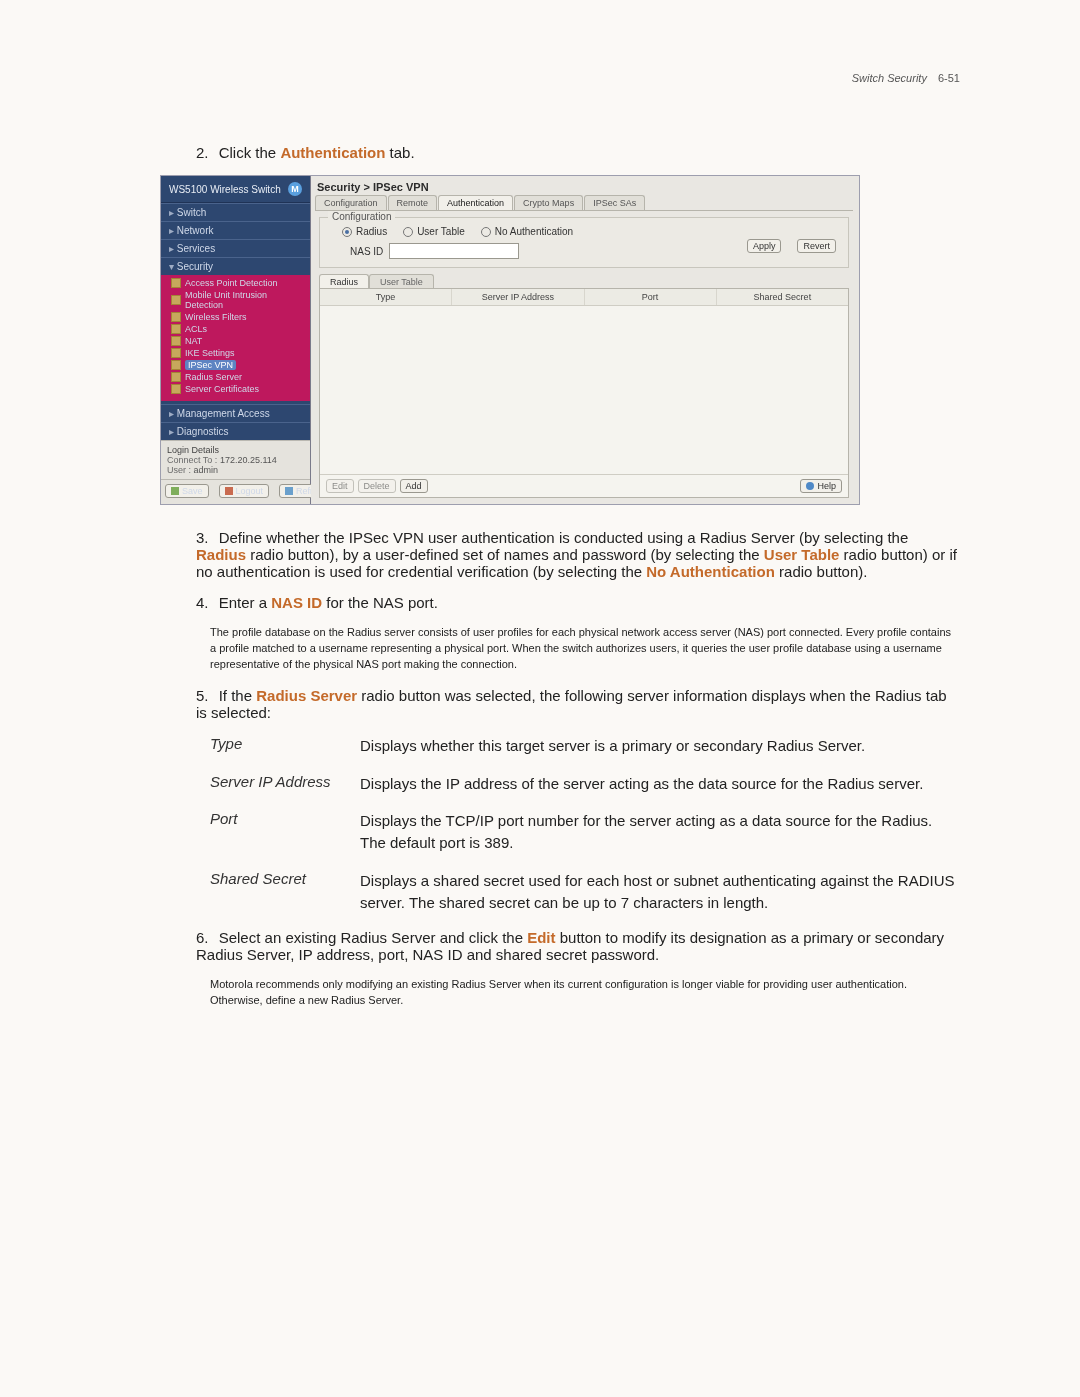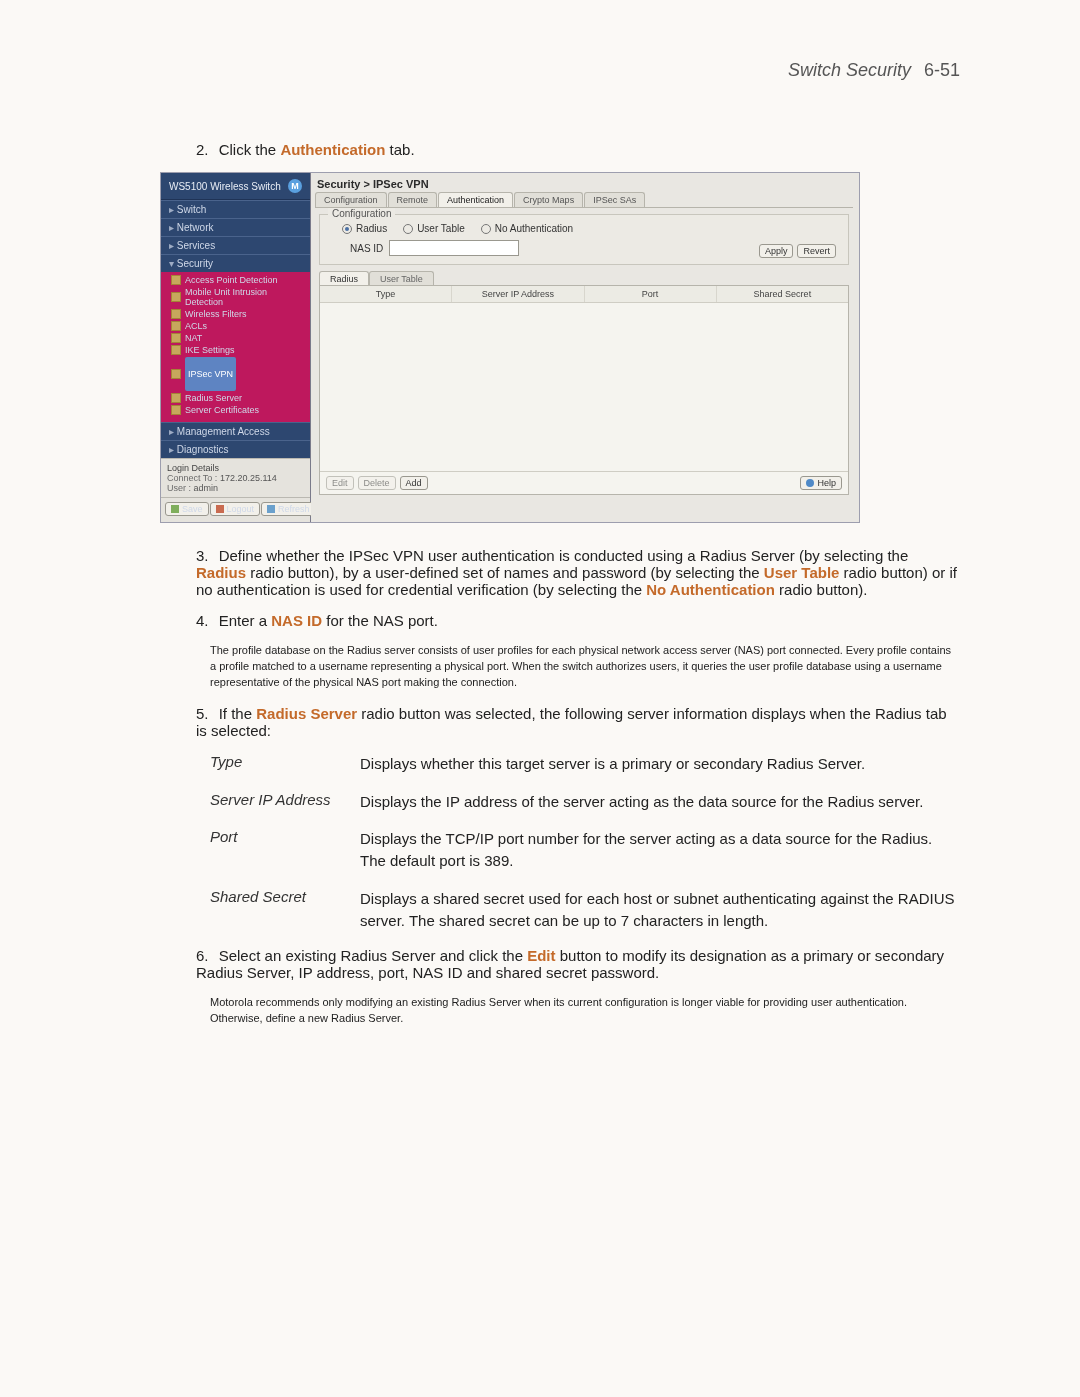--- a/index.html
+++ b/index.html
@@ -8,23 +8,24 @@
     background: #fbf9f6;
     font-family: "Helvetica Neue", Arial, sans-serif;
     color: #222;
     width: 1080px;
   }
   .page {
     padding: 60px 120px 100px 160px;
   }
   .page-header {
     text-align: right;
-    font-size: 18px;
+    font-size: 11px;
     color: #555;
     margin-bottom: 60px;
+    margin-top: 12px;
   }
   .page-header .title-italic { font-style: italic; margin-right: 8px; }
   .instruction-line { font-size: 15px; margin: 0 0 14px 36px; }
   .instruction-line .num { margin-right: 6px; }
   .instruction-line .accent { color: #c46a2a; font-weight: bold; }
   .body-block { margin: 10px 0 14px 50px; font-size: 11px; line-height: 1.45; }
 
   
   .figure {
     margin: 10px 11px 24px 0;
@@ -84,36 +85,36 @@
   }
   .tree-item .ticon {
     width: 10px; height: 10px;
     background: #c7a85c;
     border: 1px solid #a58436;
     display: inline-block;
   }
   .tree-item.sel .tlabel {
     background: #5e84c2;
     color: #fff;
-    padding: 12px 3px;
+    padding: 0 3px;
     border-radius: 2px;
   }
   .login-box, .msg-box {
     background: #e5e3dd;
     color: #555;
     font-size: 9px;
     padding: 4px 6px;
     border-top: 1px solid #bab8b1;
   }
   .login-box .lbl { color: #6b6b6b; }
   .bottom-btns {
     background: #e5e3dd;
     padding: 4px 4px 6px;
     display: flex;
-    gap: 1px;
+    gap: 10px;
     border-top: 1px solid #bab8b1;
   }
   .mini-btn {
     border: 1px solid #9a988f;
     background: #f2f0ea;
     padding: 1px 5px;
     border-radius: 3px;
     font-size: 9px;
     display: inline-flex; align-items: center; gap: 3px;
   }
@@ -171,21 +172,21 @@
     display: inline-flex; align-items: center; justify-content: center;
   }
   .radio.checked .rdot::after {
     content: ""; width: 4px; height: 4px; background: #4a6fa3; border-radius: 50%;
   }
   .nas-row { display: flex; align-items: center; gap: 6px; margin-left: 18px; }
   .nas-row input {
     width: 130px; height: 16px; border: 1px solid #9a988f; background: #fff;
     font-size: 9px;
   }
-  .btn-row-right { position: absolute; right: 12px; bottom: 6px; display: flex; gap: 4px; }
+  .btn-row-right { position: absolute; right: 12px; bottom: 14px; display: flex; gap: 16px; }
   .sub-tabs {
     display: flex; margin: 0 4px -1px; font-size: 9px;
   }
   .sub-tabs .subtab {
     padding: 2px 10px; border: 1px solid #b6b4ab; border-bottom: none;
     background: #f2f0ea; border-top-left-radius: 3px; border-top-right-radius: 3px;
   }
   .sub-tabs .subtab.inactive { background: #e1dfd8; color: #666; }
   .table-area {
     border: 1px solid #b6b4ab;

